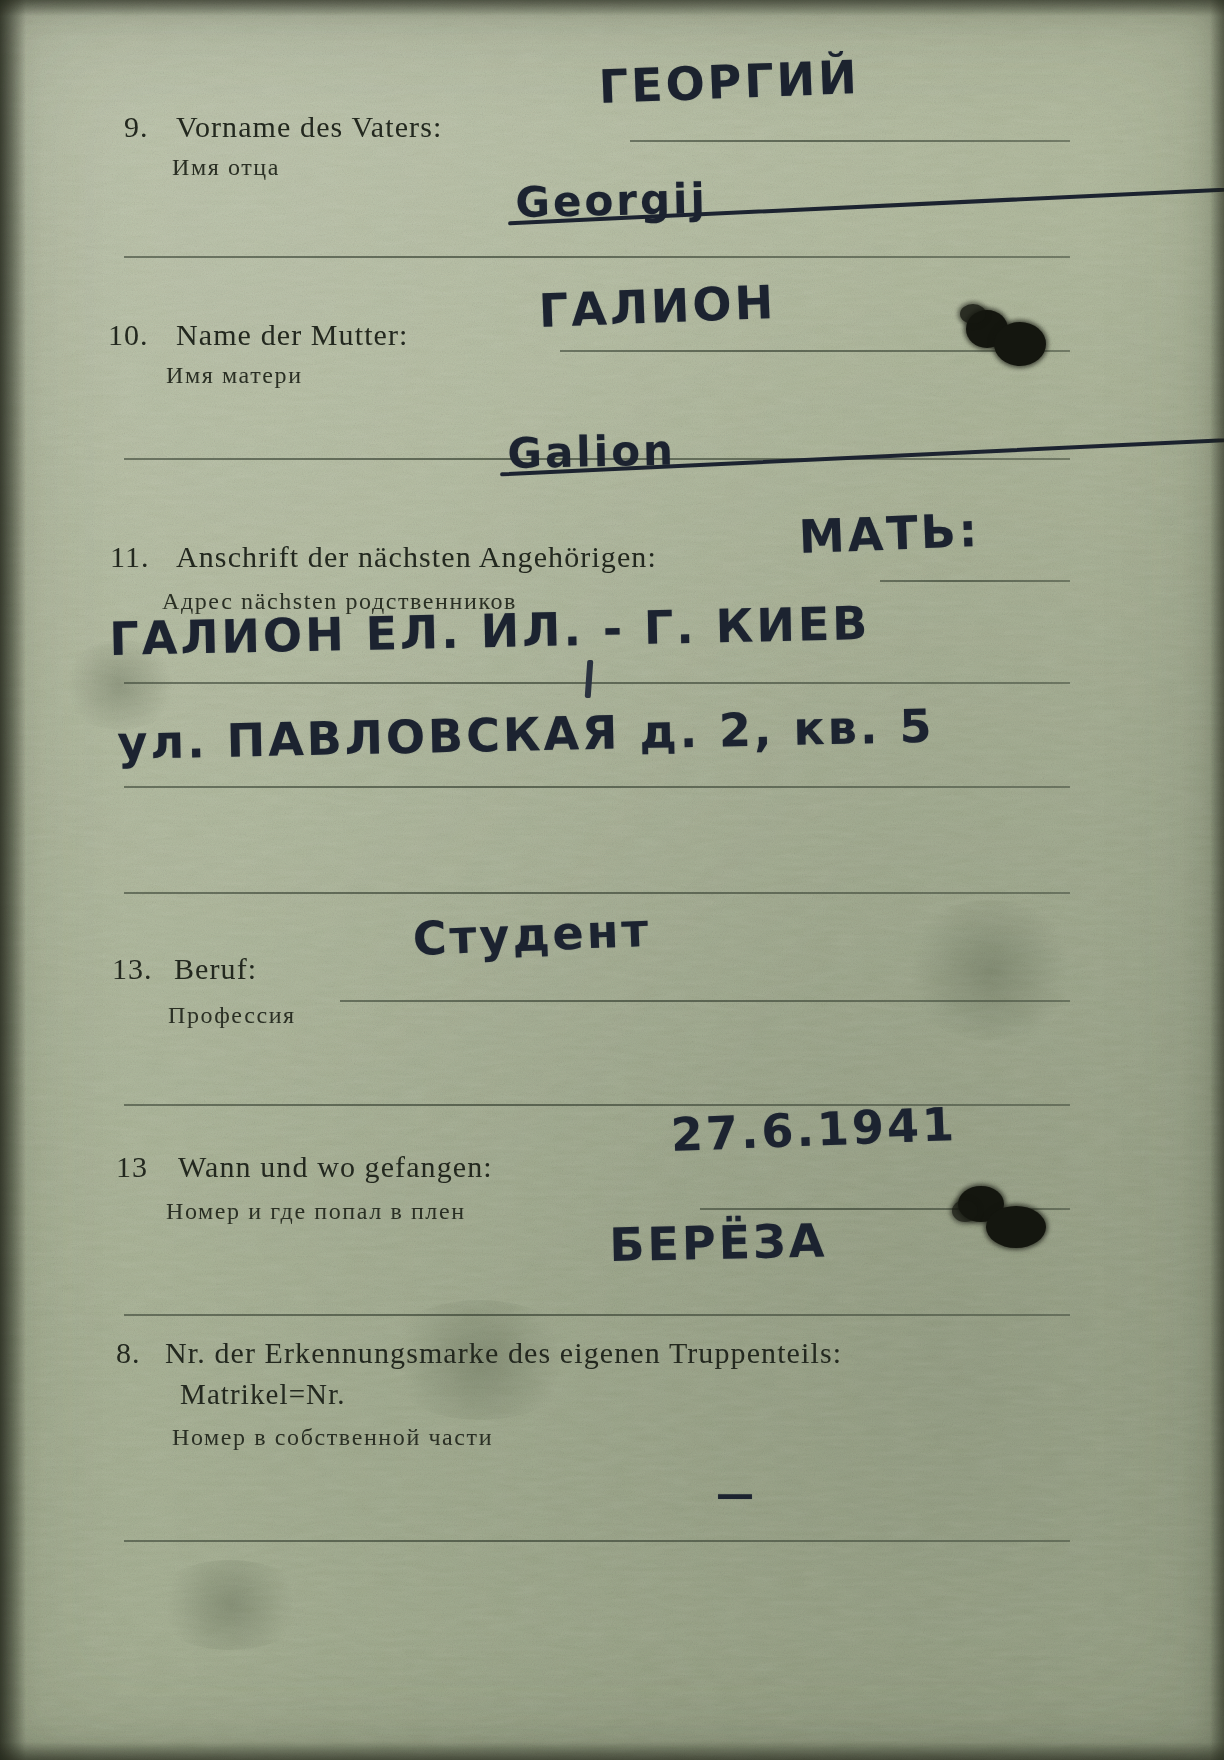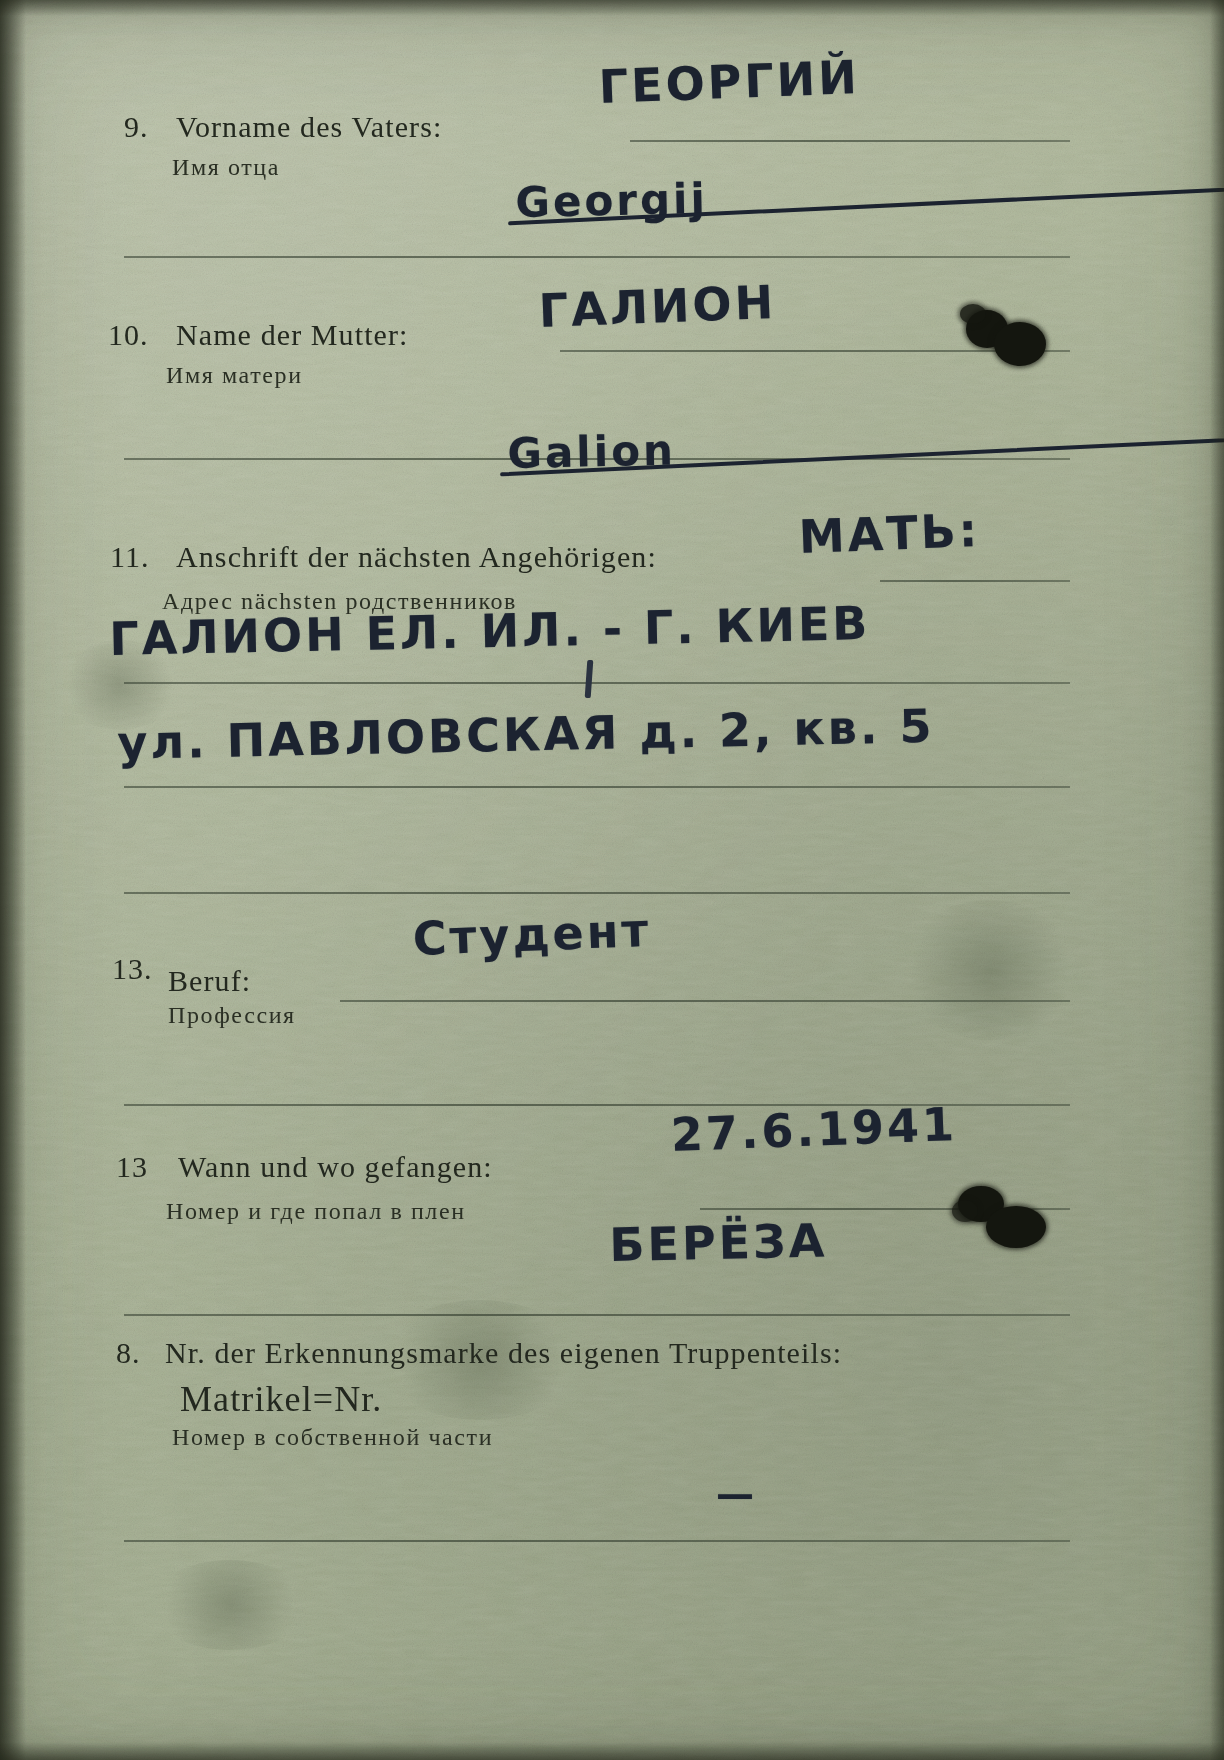--- a/index.html
+++ b/index.html
@@ -96,21 +96,21 @@
     font-size: 30px;
     letter-spacing: 1px;
   }
   .ru {
     font-family: "Liberation Serif", serif;
     font-size: 24px;
     letter-spacing: 1.6px;
     color: #2a2f24;
   }
   .de-small {
-    font-size: 36px;
+    font-size: 29px;
   }
 
   
   .hand {
     position: absolute;
     color: #1c2330;
     font-family: "DejaVu Sans", sans-serif;
     font-weight: 600;
     white-space: nowrap;
     text-shadow: 0 0 1px rgba(30,40,60,0.35);
@@ -216,21 +216,21 @@
 
   <div class="printed num" style="left:110px; top:540px;">11.</div>
   <div class="printed de" style="left:176px; top:540px;">Anschrift der nächsten Angehörigen:</div>
   <div class="printed ru" style="left:162px; top:588px;">Адрес nächsten родственников</div>
   <div class="hand big slant" style="left:800px; top:510px;">МАТЬ:</div>
   <div class="hand big slant-s" style="left:110px; top:612px;">ГАЛИОН ЕЛ. ИЛ. - Г. КИЕВ</div>
   <div class="hand big slant-s" style="left:118px; top:716px;">ул. ПАВЛОВСКАЯ д. 2, кв. 5</div>
   <div class="tick" style="left:586px; top:660px; width:6px; height:38px; transform:rotate(4deg);"></div>
 
   <div class="printed num" style="left:112px; top:952px;">13.</div>
-  <div class="printed de" style="left:168px; top:952px;margin-top:12px;">Beruf:</div>
+  <div class="printed de" style="left:174px; top:952px;">Beruf:</div>
   <div class="printed ru" style="left:168px; top:1002px;">Профессия</div>
   <div class="hand big slant" style="left:414px; top:912px;">Студент</div>
 
   <div class="printed num" style="left:116px; top:1150px;">13</div>
   <div class="printed de" style="left:178px; top:1150px;">Wann und wo gefangen:</div>
   <div class="printed ru" style="left:166px; top:1198px;">Номер и где попал в плен</div>
   <div class="hand big slant" style="left:672px; top:1108px;">27.6.1941</div>
   <div class="hand big slant-s" style="left:610px; top:1218px;">БЕРЁЗА</div>
 
   <div class="hole-wrap" style="left:950px; top:1182px; width:120px; height:76px;">

